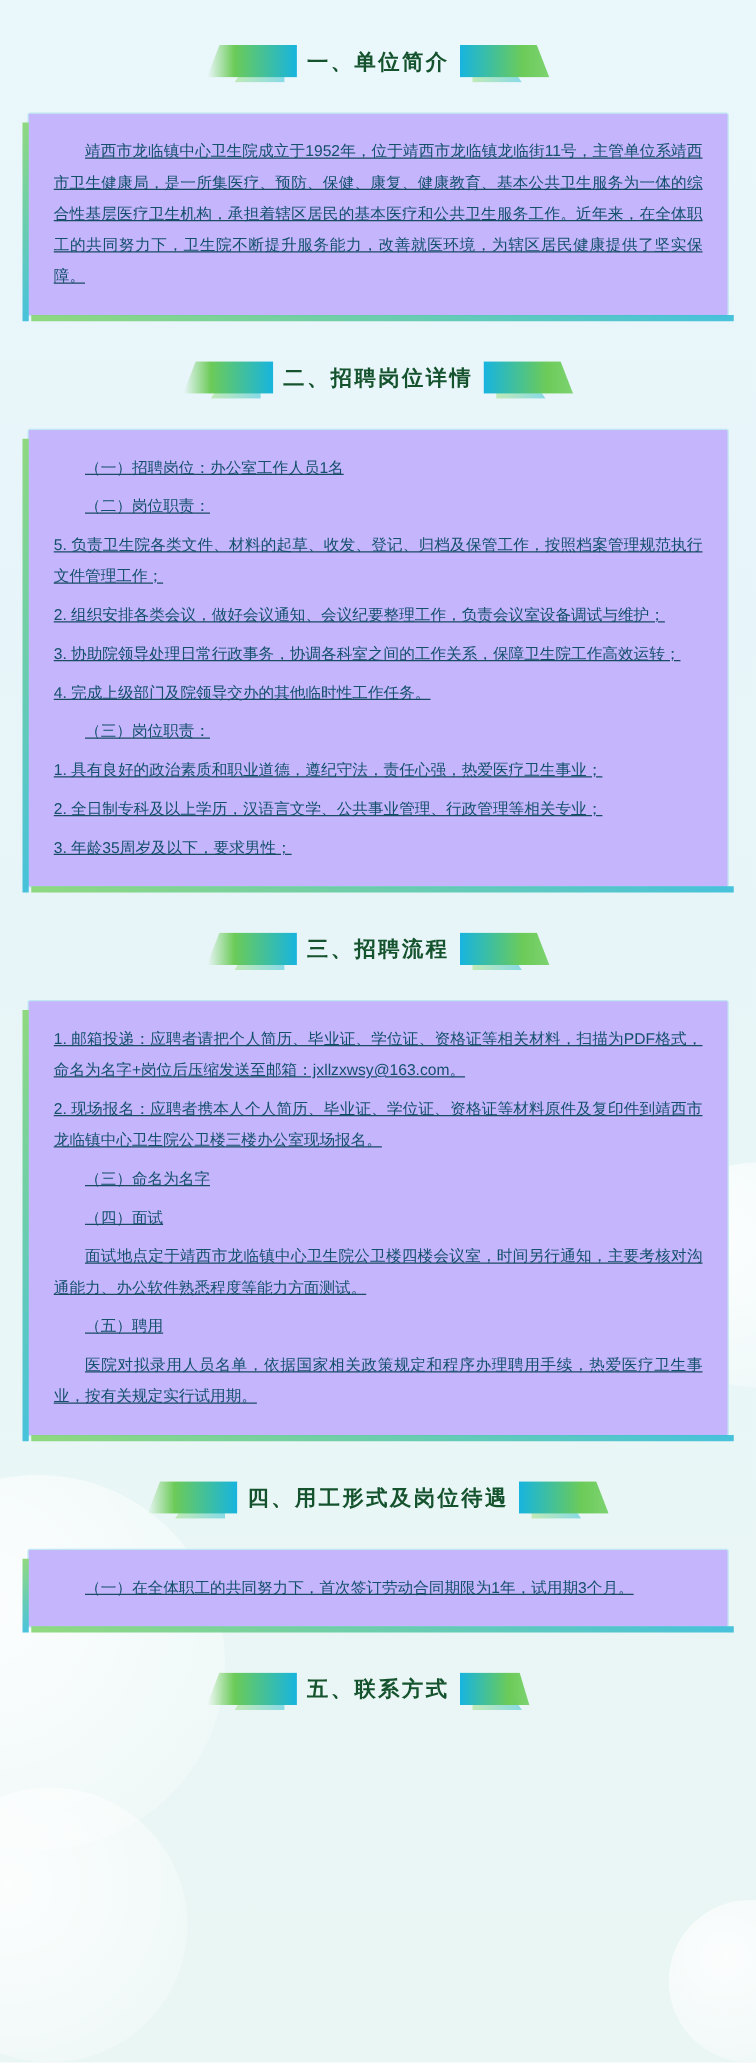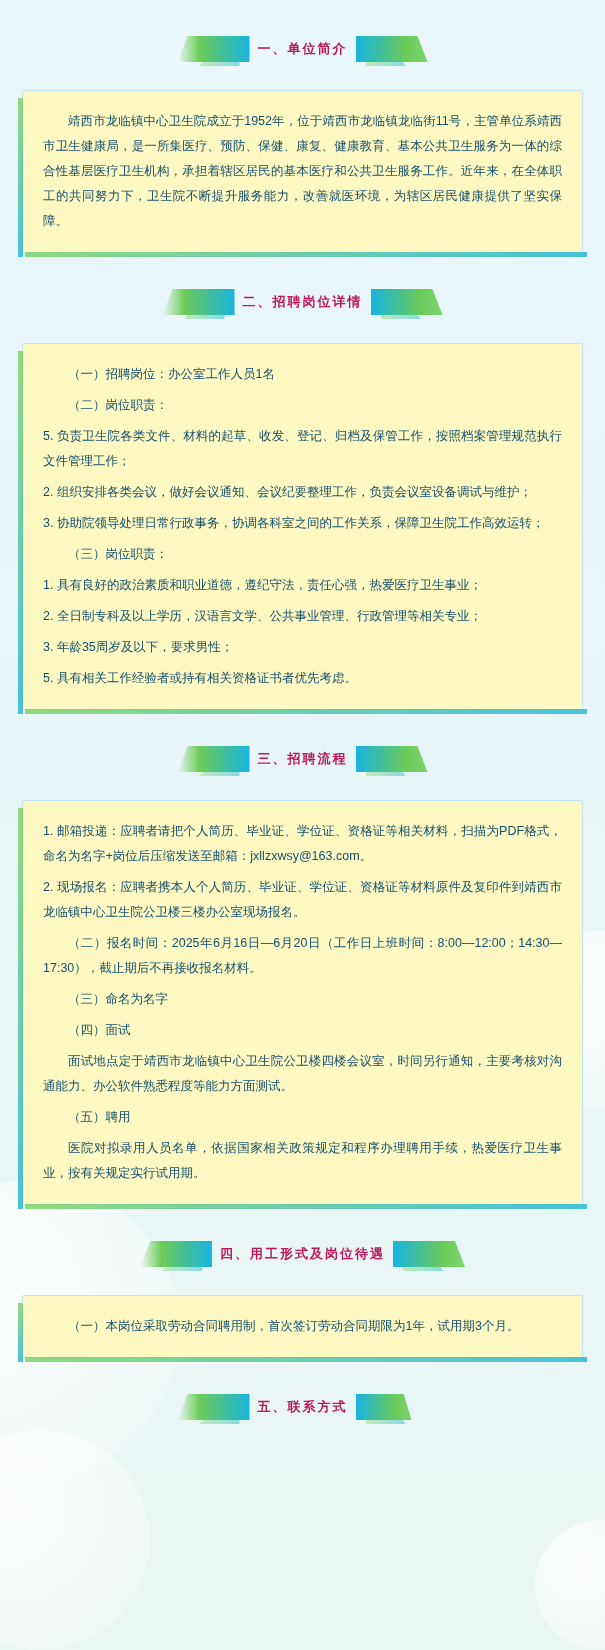--- a/index.html
+++ b/index.html
@@ -49,24 +49,24 @@
     position: relative;
     display: inline-flex;
     align-items: center;
     justify-content: center;
     height: 42px;
     padding: 0 16px;
   }
   .heading-text {
     position: relative;
     z-index: 3;
-    font-size: 13px;
+    font-size: 17px;
     font-weight: bold;
     letter-spacing: 2px;
-    color: #be185d;
+    color: #14532d;
     white-space: nowrap;
   }
   
   .rib {
     position: absolute;
     z-index: 1;
     top: 50%;
     transform: translateY(-50%);
     height: 26px;
   }
@@ -96,25 +96,26 @@
     background: linear-gradient(90deg, #9fe07f, #37c3d8);
     opacity: 0.55;
   }
   .rib-shadow.left { right: 100%; margin-right: 2px; width: 40px; clip-path: polygon(20% 0, 100% 0, 100% 100%, 0 100%); }
   .rib-shadow.right { left: 100%; margin-left: 2px; width: 40px; clip-path: polygon(0 0, 80% 0, 100% 100%, 0 100%); }
 
   
   .card {
     position: relative;
     margin: 0 22px 10px 22px;
-    background: #fef9c3;
+    background: #c4b5fd;
     border: 1px solid #bfe6f2;
     border-radius: 2px;
     padding: 18px 20px 18px 20px;
     box-sizing: border-box;
+    text-decoration: underline;
   }
   .card::before {
     content: "";
     position: absolute;
     left: -5px;
     top: 7px;
     bottom: -5px;
     width: 5px;
     background: linear-gradient(180deg, #7fd36a, #2bb9d6);
     opacity: 0.85;
@@ -171,58 +172,57 @@
       <span class="rib right"></span>
       <span class="rib-shadow right"></span>
     </div>
   </div>
   <div class="card">
     <p class="indent">（一）招聘岗位：办公室工作人员1名</p>
     <p class="indent">（二）岗位职责：</p>
     <p class="hang">5. 负责卫生院各类文件、材料的起草、收发、登记、归档及保管工作，按照档案管理规范执行文件管理工作；</p>
     <p class="hang">2. 组织安排各类会议，做好会议通知、会议纪要整理工作，负责会议室设备调试与维护；</p>
     <p class="hang">3. 协助院领导处理日常行政事务，协调各科室之间的工作关系，保障卫生院工作高效运转；</p>
+    <p class="hang">4. 完成上级部门及院领导交办的其他临时性工作任务。</p>
     <p class="indent">（三）岗位职责：</p>
     <p class="hang">1. 具有良好的政治素质和职业道德，遵纪守法，责任心强，热爱医疗卫生事业；</p>
     <p class="hang">2. 全日制专科及以上学历，汉语言文学、公共事业管理、行政管理等相关专业；</p>
     <p class="hang">3. 年龄35周岁及以下，要求男性；</p>
-    <p class="hang">5. 具有相关工作经验者或持有相关资格证书者优先考虑。</p>
   </div>
 
   <div class="heading-wrap">
     <div class="heading-inner">
       <span class="rib-shadow left"></span>
       <span class="rib left"></span>
       <span class="heading-text">三、招聘流程</span>
       <span class="rib right"></span>
       <span class="rib-shadow right"></span>
     </div>
   </div>
   <div class="card">
     <p class="hang">1. 邮箱投递：应聘者请把个人简历、毕业证、学位证、资格证等相关材料，扫描为PDF格式，命名为名字+岗位后压缩发送至邮箱：jxllzxwsy@163.com。</p>
     <p class="hang">2. 现场报名：应聘者携本人个人简历、毕业证、学位证、资格证等材料原件及复印件到靖西市龙临镇中心卫生院公卫楼三楼办公室现场报名。</p>
-    <p class="indent">（二）报名时间：2025年6月16日—6月20日（工作日上班时间：8:00—12:00；14:30—17:30），截止期后不再接收报名材料。</p>
     <p class="indent">（三）命名为名字</p>
     <p class="indent">（四）面试</p>
     <p class="indent">面试地点定于靖西市龙临镇中心卫生院公卫楼四楼会议室，时间另行通知，主要考核对沟通能力、办公软件熟悉程度等能力方面测试。</p>
     <p class="indent">（五）聘用</p>
     <p class="indent">医院对拟录用人员名单，依据国家相关政策规定和程序办理聘用手续，热爱医疗卫生事业，按有关规定实行试用期。</p>
   </div>
 
   <div class="heading-wrap">
     <div class="heading-inner">
       <span class="rib-shadow left"></span>
       <span class="rib left"></span>
       <span class="heading-text">四、用工形式及岗位待遇</span>
       <span class="rib right"></span>
       <span class="rib-shadow right"></span>
     </div>
   </div>
   <div class="card">
-    <p class="indent">（一）本岗位采取劳动合同聘用制，首次签订劳动合同期限为1年，试用期3个月。</p>
+    <p class="indent">（一）在全体职工的共同努力下，首次签订劳动合同期限为1年，试用期3个月。</p>
   </div>
 
   <div class="heading-wrap">
     <div class="heading-inner">
       <span class="rib-shadow left"></span>
       <span class="rib left"></span>
       <span class="heading-text">五、联系方式</span>
       <span class="rib right short"></span>
       <span class="rib-shadow right"></span>
     </div>

